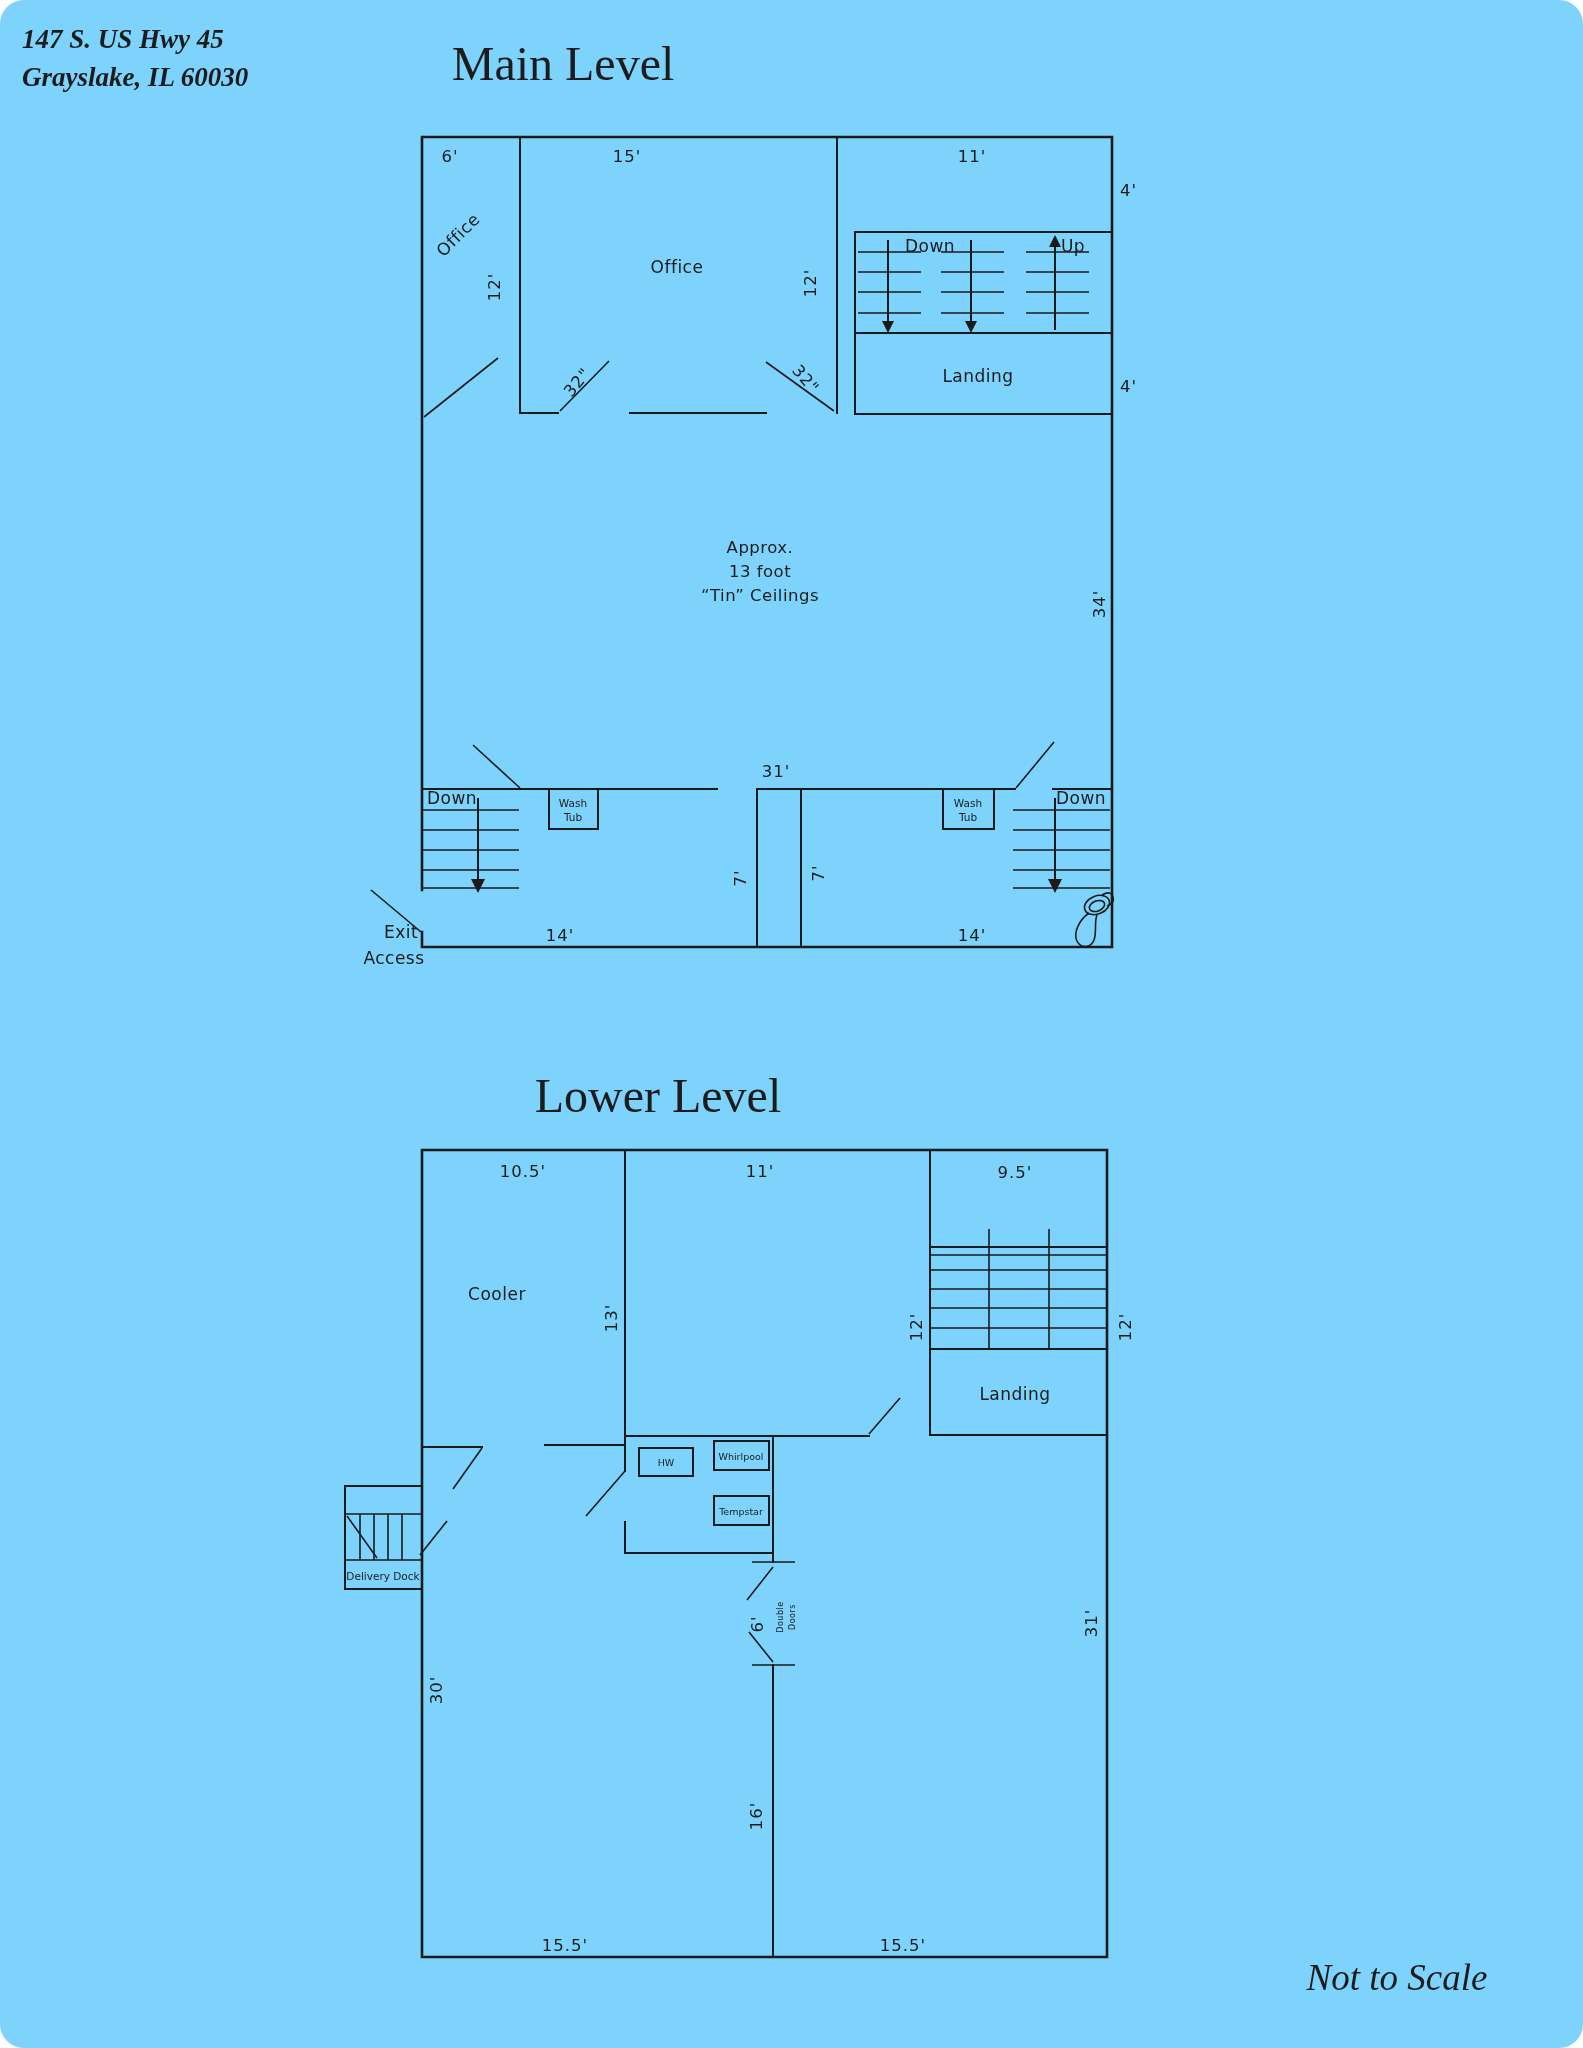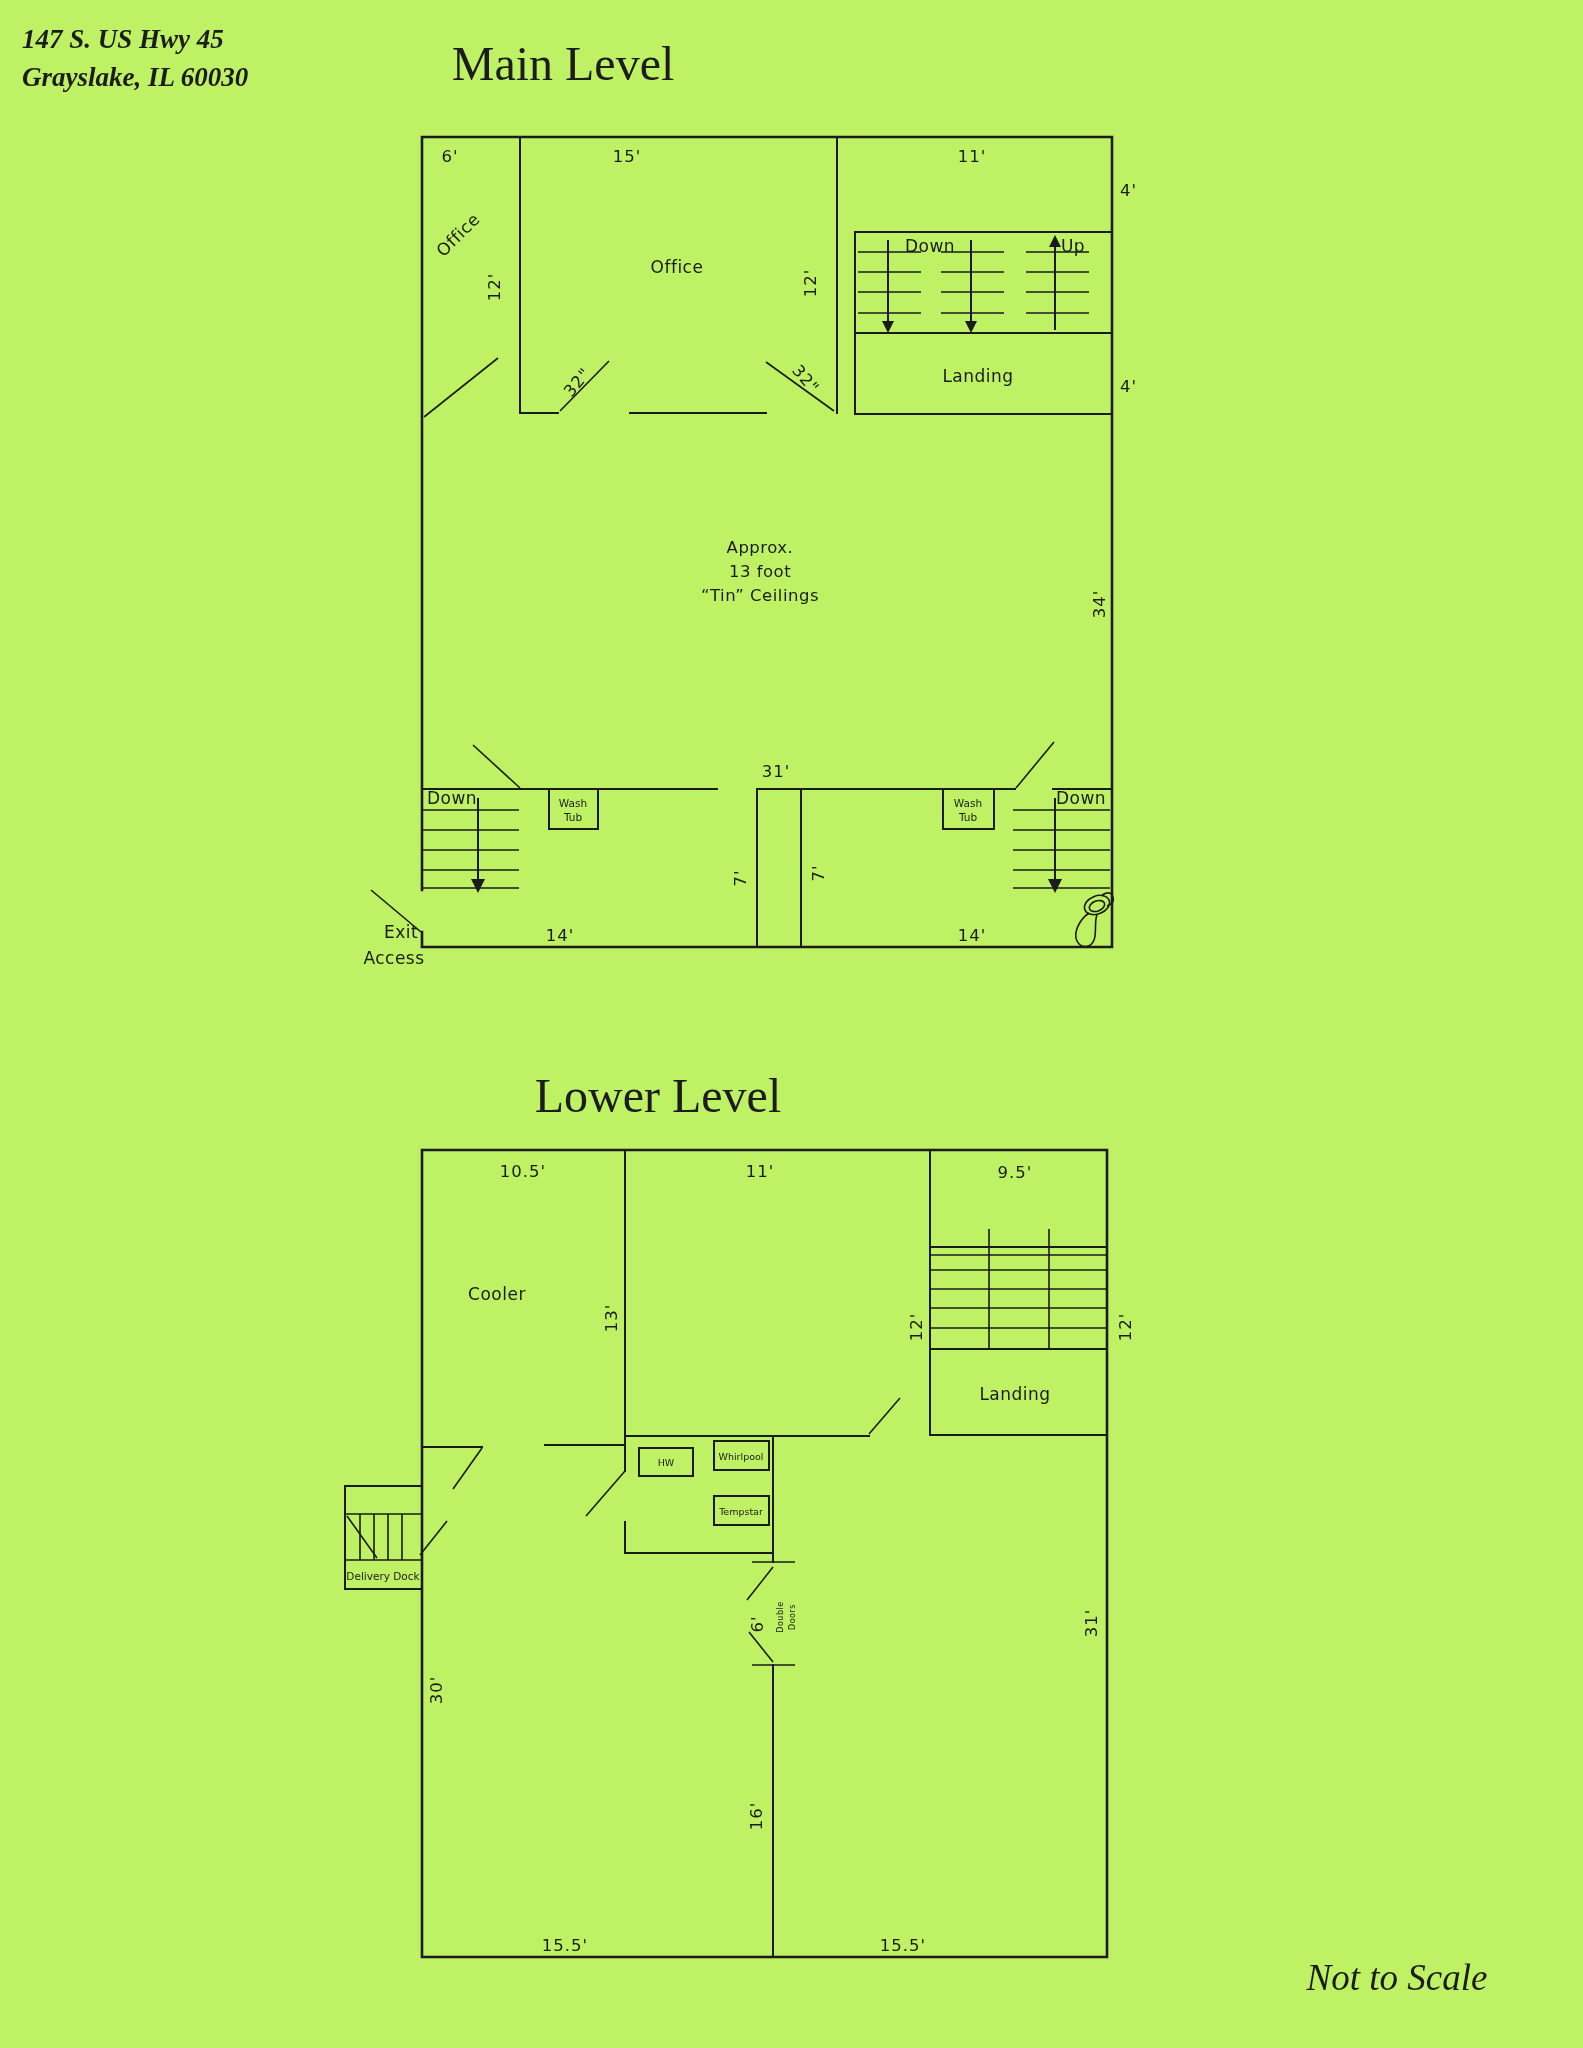--- a/index.html
+++ b/index.html
@@ -1,16 +1,16 @@
 <!DOCTYPE html>
 <html><head>
 <meta charset="utf-8">
 <style>
   html,body{margin:0;padding:0;background:#ffffff;}
-  .page{width:1583px;height:2048px;position:relative;background:#bef264;margin:0 auto;overflow:hidden;}
+  .page{width:1583px;height:2048px;position:relative;background:#7dd3fc;margin:0 auto;overflow:hidden;border-radius:24px;}
   svg{position:absolute;left:0;top:0;}
   
   .wall{fill:none;stroke:#1b1b1b;stroke-width:2.6;stroke-linecap:square;}
   .wall-thin{fill:none;stroke:#1b1b1b;stroke-width:2;stroke-linecap:square;}
   .detail{fill:none;stroke:#1b1b1b;stroke-width:1.6;stroke-linecap:butt;}
   .arrowline{fill:none;stroke:#1b1b1b;stroke-width:2;}
   .arrowhead{fill:#1b1b1b;stroke:none;}
   .box{fill:none;stroke:#1b1b1b;stroke-width:2;}
   
   text{fill:#1c1c1c;}

